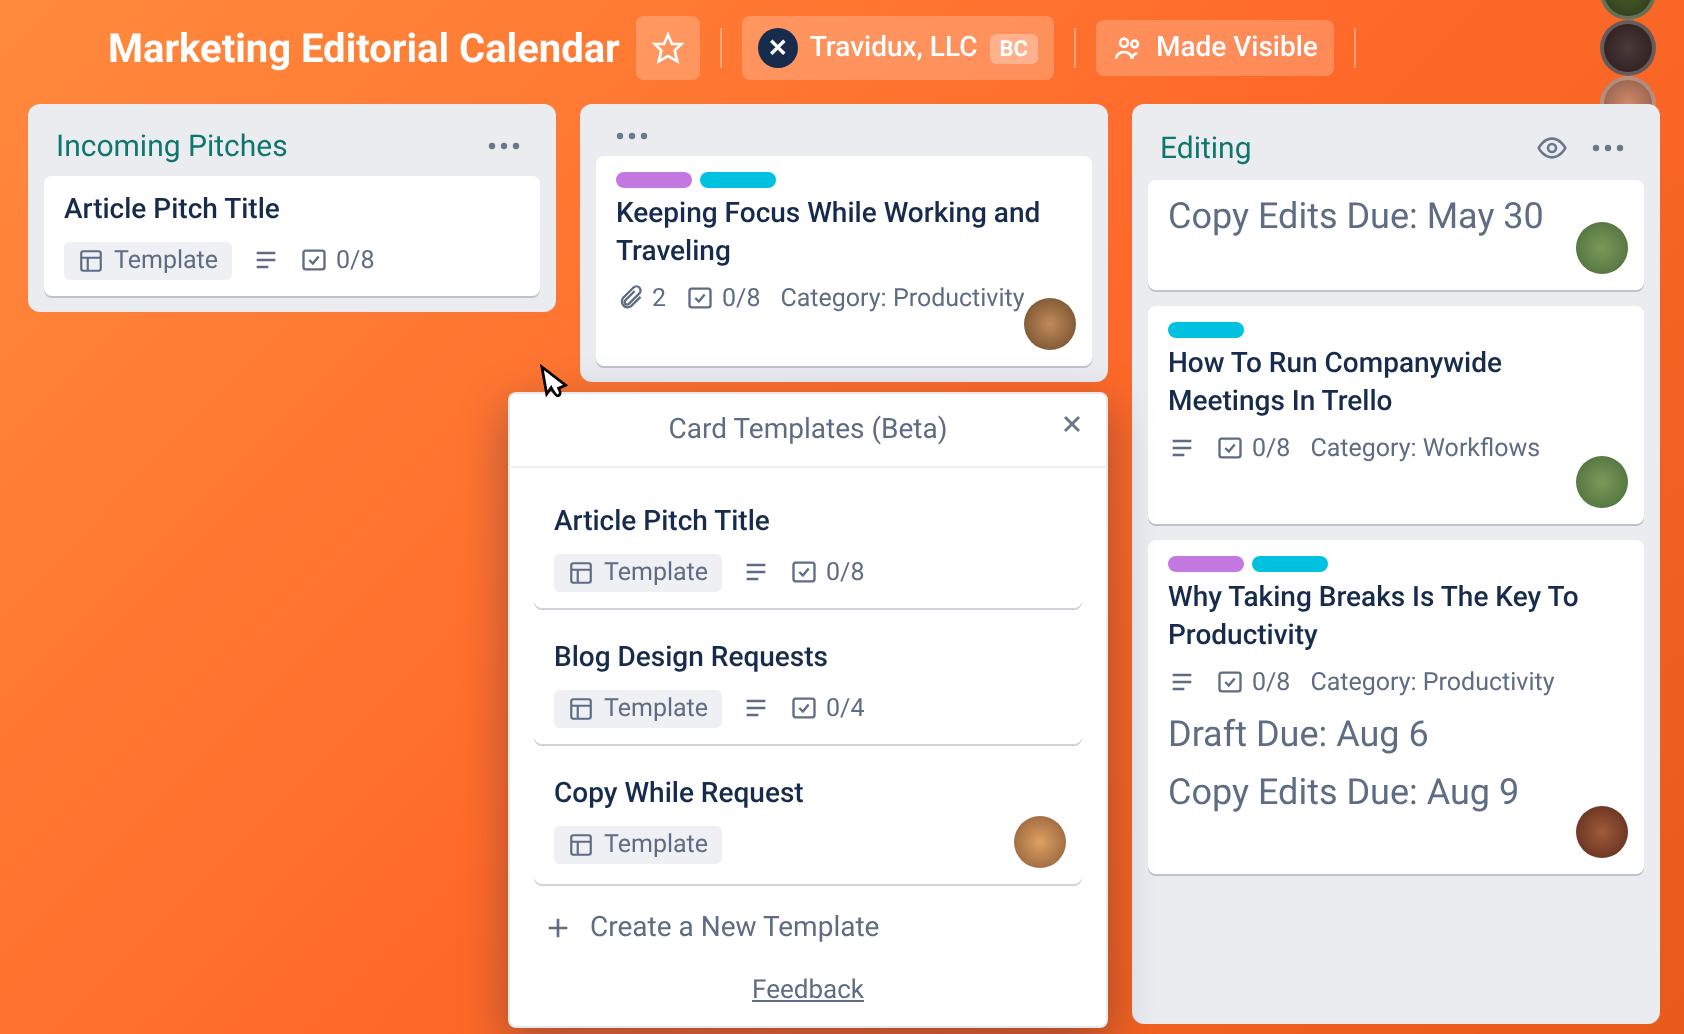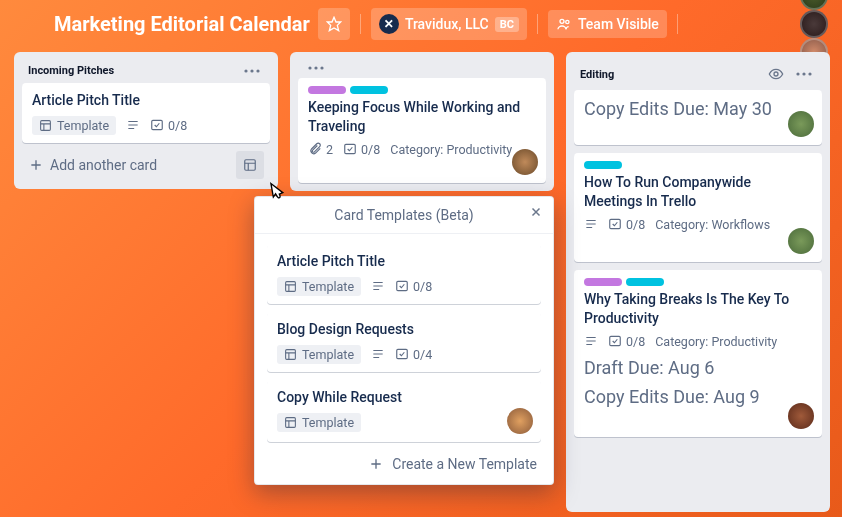--- a/index.html
+++ b/index.html
@@ -97,24 +97,24 @@
     display: flex;
     flex-direction: column;
     padding: 8px;
   }
   .list-header {
     display: flex;
     align-items: center;
     padding: 4px 6px 6px;
   }
   .list-title {
-    font-size: 11px;
-    font-weight: 700;
+    font-size: 15px;
+    font-weight: 400;
     flex: 1;
-    color: #0f172a;
+    color: #0f766e;
   }
   .list-menu { color: #6b778c; cursor: pointer; padding: 2px 4px; }
   .eye-icon { color: #6b778c; cursor: pointer; padding: 2px 6px; margin-right: 2px; }
   .list-body { display: flex; flex-direction: column; gap: 8px; }
   .list-footer {
     display: flex;
     align-items: center;
     gap: 6px;
     padding: 8px 6px 2px;
     color: #5e6c84;
@@ -198,21 +198,21 @@
   .tmpl-card .card-title{font-size:14px;}
   .tmpl-meta{display:flex;align-items:center;gap:10px;margin-top:6px;font-size:12.5px;color:#5e6c84;}
   .tmpl-chip{
     display:inline-flex;align-items:center;gap:5px;
     background:#eef0f4;border-radius:3px;padding:2px 7px;
     color:#5e6c84;
   }
   .new-template{
     display:flex;align-items:center;gap:8px;
     color:#5e6c84;font-size:14px;
-    padding:6px 4px 2px; cursor:pointer;justify-content:flex-end;
+    padding:6px 4px 2px; cursor:pointer;
   }
   .feedback{
     text-align:center;font-size:13px;
     color:#5e6c84;text-decoration:underline;
     padding:4px 0 10px; cursor:pointer;
   }
   .cursor{
     position:absolute;left:265px;top:180px;z-index:60;
     font-size:18px;transform:rotate(-10deg);
     color:#000;
@@ -242,21 +242,21 @@
   </div>
   <div class="hdr-sep"></div>
 
   <div class="hdr-btn">
     <svg width="16" height="16" viewBox="0 0 24 24" fill="none" stroke="#fff" stroke-width="2">
         <circle cx="9" cy="8" r="3"></circle>
         <circle cx="17" cy="9" r="2.5"></circle>
         <path d="M3 20c0-3 3-5 6-5s6 2 6 5"></path>
         <path d="M15 20c0-2 2-4 4-4"></path>
       </svg>
-    <span>Team Visible</span>
+    <span>Made Visible</span>
   </div>
   <div class="hdr-sep"></div>
 
   <div class="avatars">
     <div class="avatar a1"></div>
     <div class="avatar a2"></div>
     <div class="avatar a3"></div>
     <div class="avatar a4"></div>
     <div class="avatar a5"></div>
     <div class="avatar a6"></div>
@@ -296,34 +296,20 @@
           <span class="meta-item">
             <svg width="14" height="14" viewBox="0 0 24 24" fill="none" stroke="#5e6c84" stroke-width="2">
                 <rect x="3" y="4" width="18" height="16" rx="2"></rect>
                 <path d="M8 12l3 3 5-6"></path>
               </svg>
             <span>0/8</span>
           </span>
         </div>
       </div>
     </div>
-    <div class="list-footer">
-      <div class="add-card">
-        <svg width="16" height="16" viewBox="0 0 24 24" fill="none" stroke="#5e6c84" stroke-width="2">
-            <path d="M12 5v14M5 12h14"></path>
-          </svg>
-        <span>Add another card</span>
-      </div>
-      <div class="tmpl-launch">
-        <svg width="14" height="14" viewBox="0 0 24 24" fill="none" stroke="#5e6c84" stroke-width="2">
-            <rect x="3" y="3" width="18" height="18" rx="2"></rect>
-            <path d="M3 9h18M9 9v12"></path>
-          </svg>
-      </div>
-    </div>
   </div>
 
   <div class="cursor">
     <svg width="22" height="22" viewBox="0 0 24 24" fill="#fff" stroke="#000" stroke-width="1.5">
         <path d="M8 3v15l3-3c1 3 2 5 3 5s2-1 1-4l4-1L8 3z"></path>
       </svg>
   </div>
 
   <div class="list">
     <div class="list-header">
@@ -515,13 +501,14 @@
       <div class="card-avatar m4"></div>
     </div>
 
     <div class="new-template">
       <svg width="16" height="16" viewBox="0 0 24 24" fill="none" stroke="#5e6c84" stroke-width="2">
           <path d="M12 5v14M5 12h14"></path>
         </svg>
       <span>Create a New Template</span>
     </div>
   </div>
+  <div class="feedback">Feedback</div>
 </div>
 
 </body></html>

